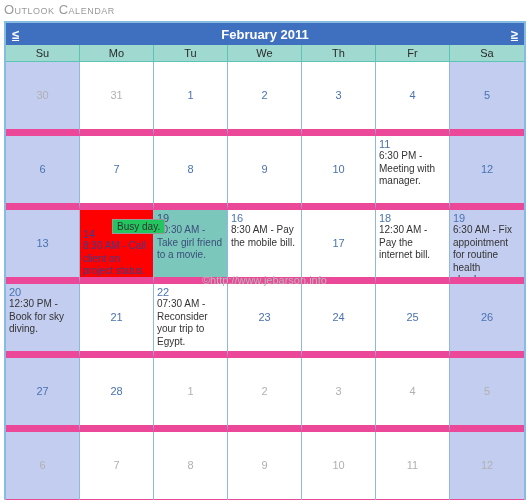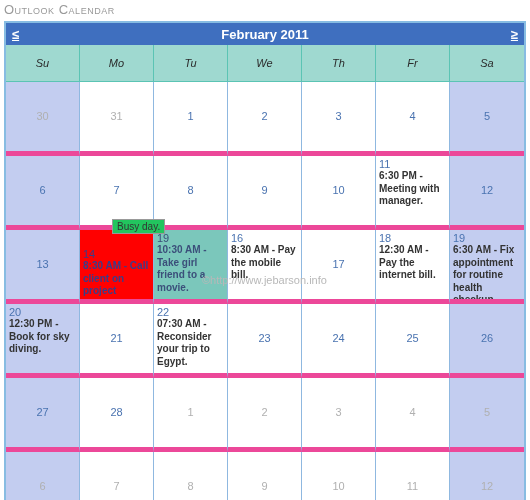--- a/index.html
+++ b/index.html
@@ -43,33 +43,32 @@
   }
   .dayhead {
     display: grid;
     grid-template-columns: repeat(7, 1fr);
     background: #9fd9d0;
   }
   .dayhead div {
     text-align: center;
     font-size: 11px;
     color: #2b2b2b;
-    padding: 12px 0;
+    padding: 2px 0;
     border-right: 1px solid #5bc4b4;
     border-bottom: 1px solid #5bc4b4;
-    font-style: italic;
   }
   .dayhead div:last-child { border-right: none; }
   .grid {
     display: grid;
     grid-template-columns: repeat(7, 1fr);
   }
   .cell {
     border-right: 1px solid #8fb8e0;
-    border-bottom: 5px solid #ec4899;
+    border-bottom: 7px solid #ec4899;
     height: 74px;
     position: relative;
     padding: 2px 3px;
     font-size: 10px;
     line-height: 1.25;
     overflow: hidden;
     background: #fff;
   }
   .cell:nth-child(7n) { border-right: none; }
   .cell.weekend { background: #c3cdf0; }
@@ -88,21 +87,20 @@
     text-align: center;
   }
   .cell.topleft .num {
     position: absolute;
     top: 2px; left: 3px;
   }
   .cell .events {
     position: absolute;
     top: 14px; left: 3px; right: 3px;
     color: #333;
-    font-weight: bold;
   }
   .cell.red { background: #ff0000; color: #3a3d8a; }
   .cell.red .num, .cell.red .events { color: #3a3d8a; margin-top: 16px; }
   .cell.teal { background: #7bc7bb; }
   .cell.teal .num, .cell.teal .events { color: #3b4f7a; }
   .tooltip {
     position: absolute;
     background: #22c55e;
     border: 1px solid #999;
     padding: 1px 4px;

